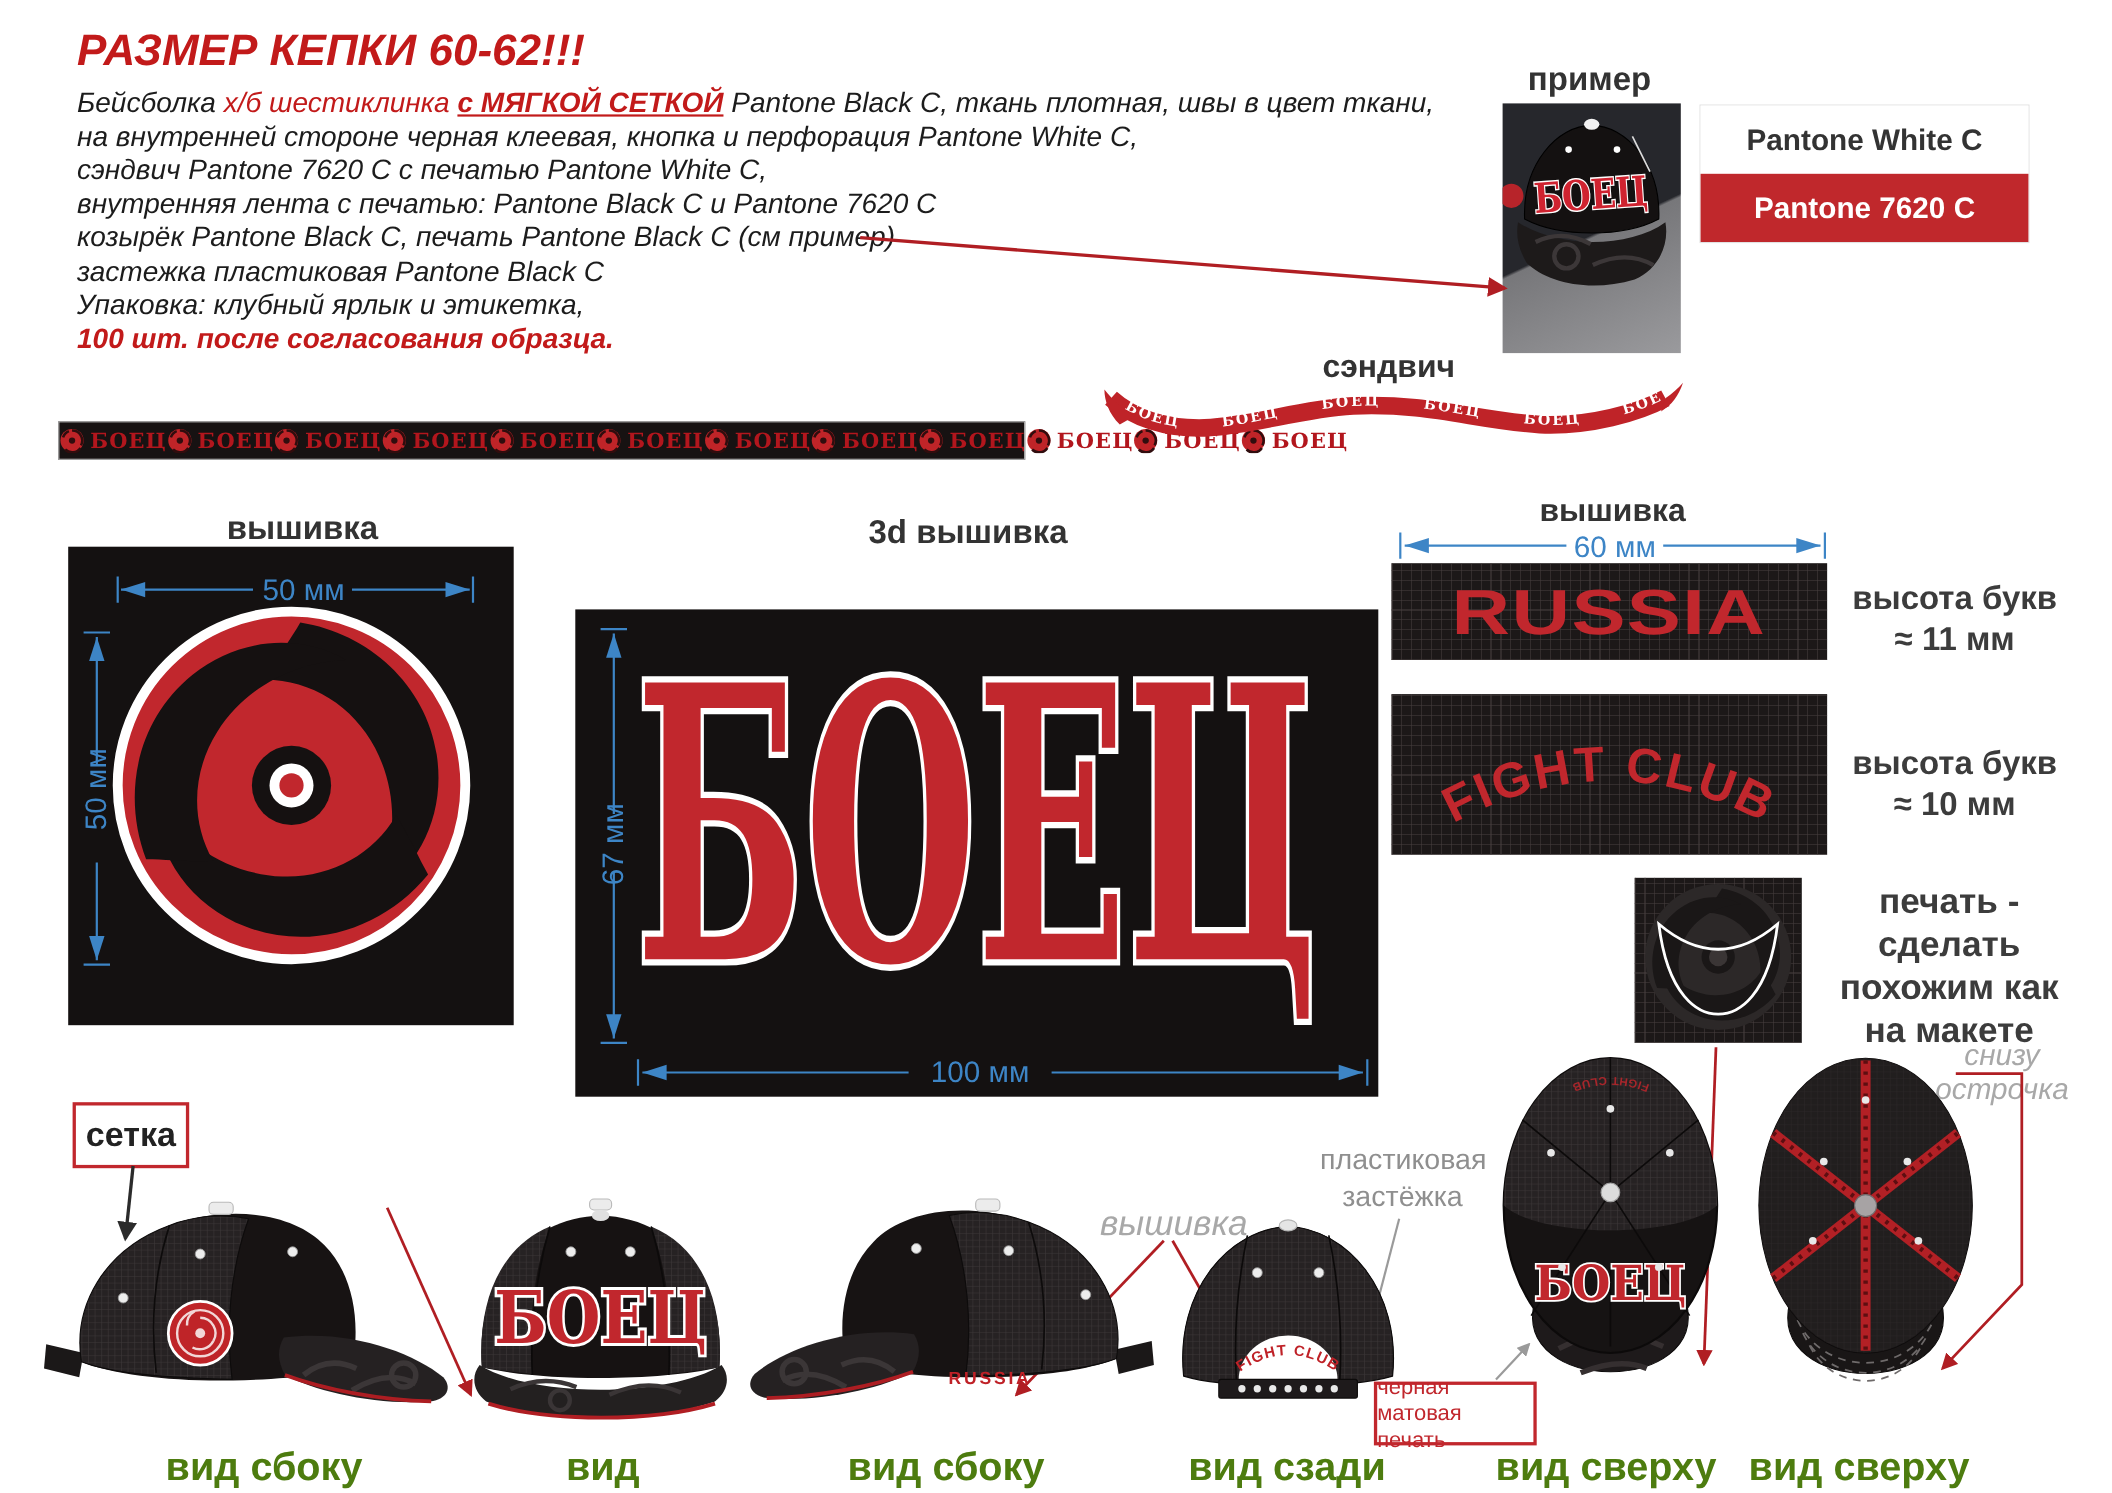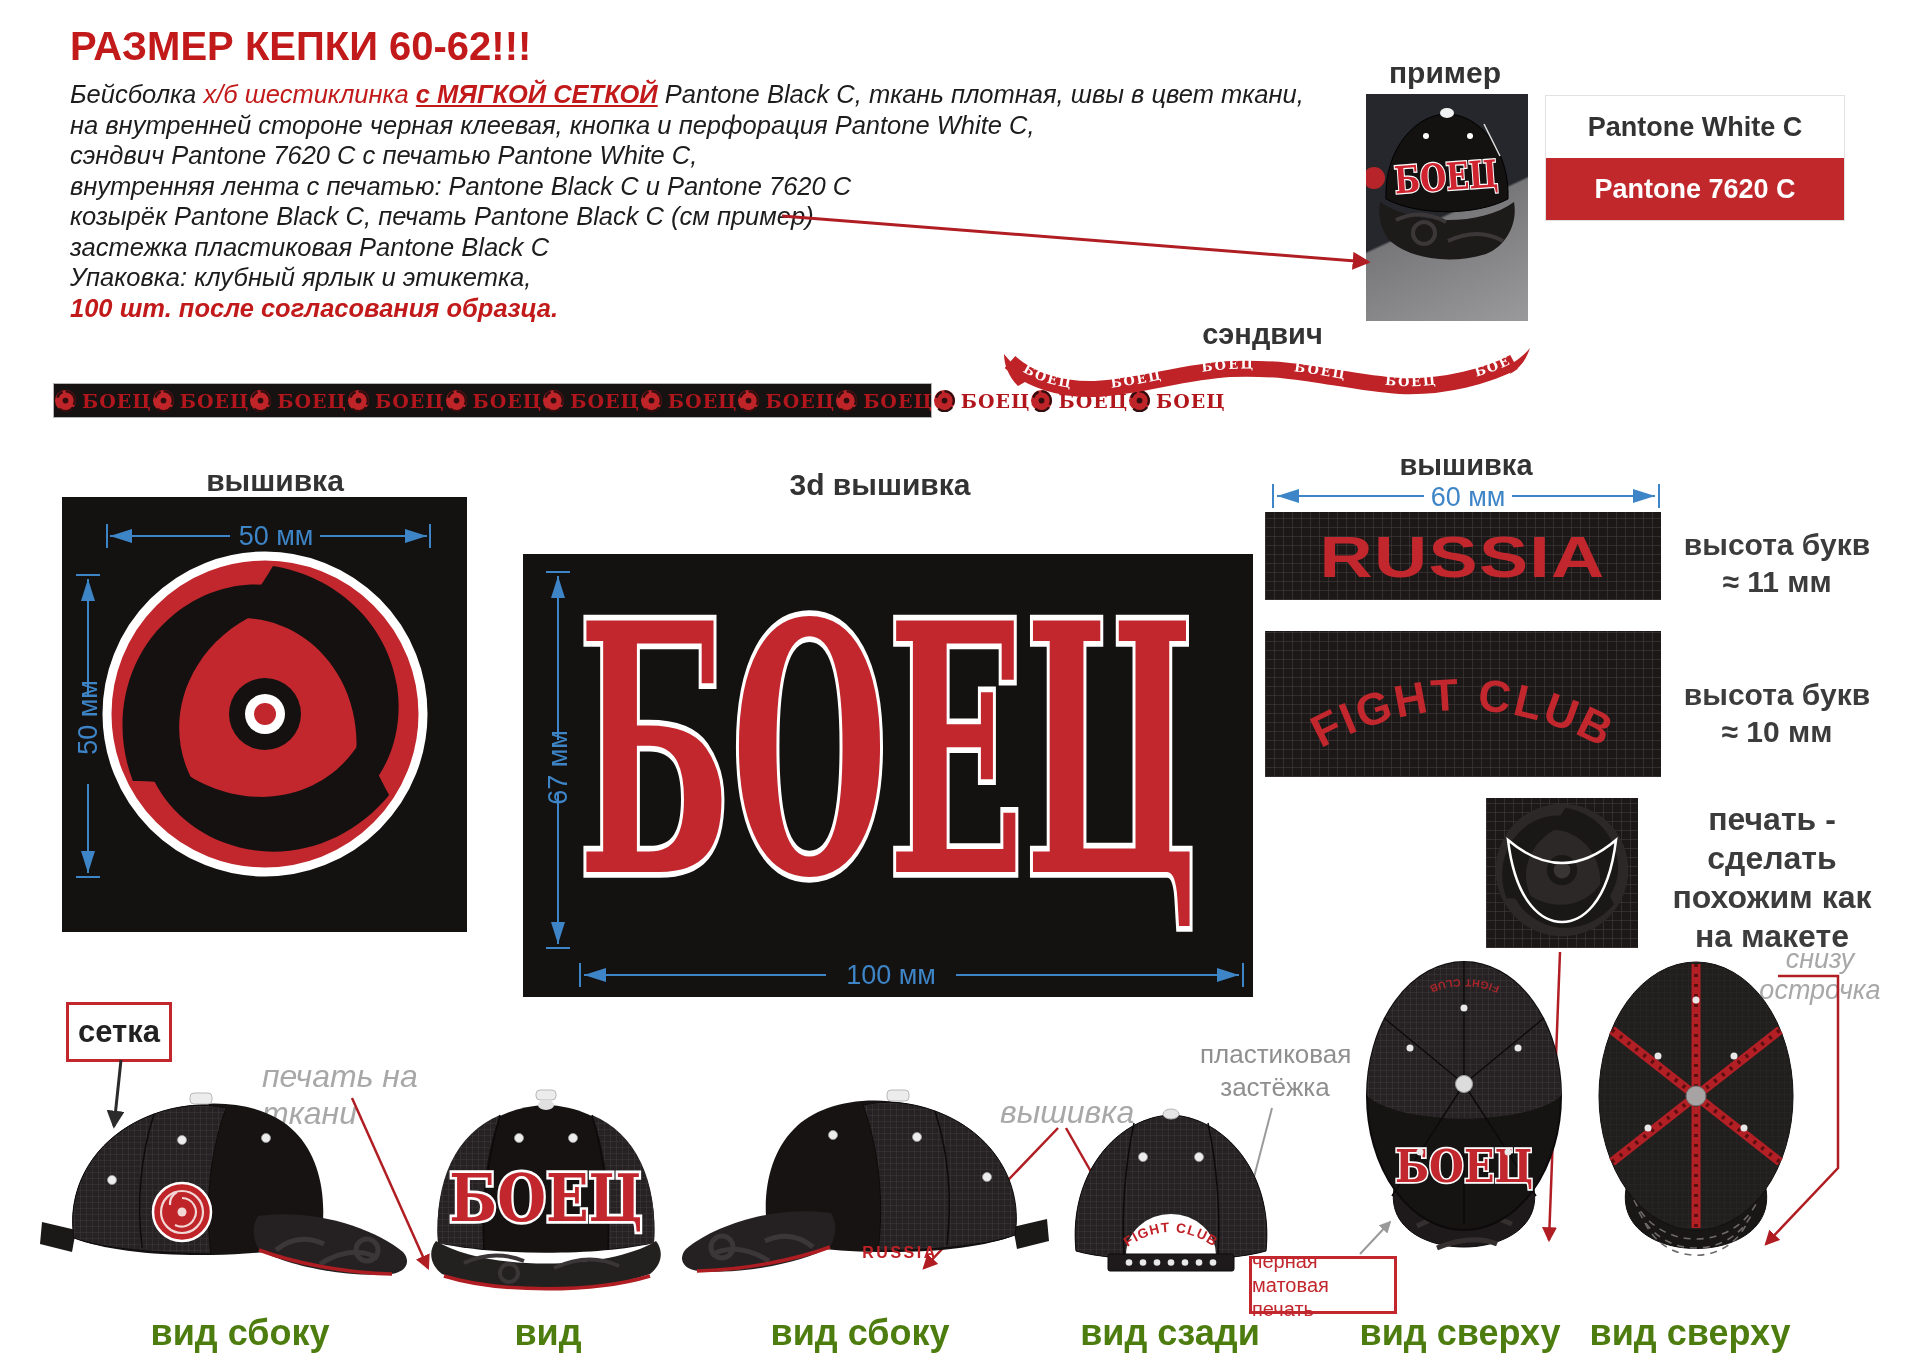--- a/index.html
+++ b/index.html
@@ -1,21 +1,21 @@
 <!DOCTYPE html>
 <html><head>
 <meta charset="utf-8">
 <style>
   html,body{margin:0;padding:0;background:#fff;}
   #page{position:relative;width:1920px;height:1357px;background:#fff;overflow:hidden;
         font-family:"Liberation Sans",sans-serif;color:#1c1c1c;}
   .abs{position:absolute;}
   
   #spec{left:70px;top:24px;width:1160px;}
-  #spec h1{margin:0 0 10px 0;font-size:40px;font-weight:bold;color:#c21a1a;letter-spacing:0;}
+  #spec h1{margin:0 0 10px 0;font-size:40px;font-style:italic;font-weight:bold;color:#c21a1a;letter-spacing:0;}
   .specline{font-size:25.5px;font-style:italic;line-height:30.5px;white-space:nowrap;}
   .red-b{color:#c21a1a;font-weight:normal;}
   .red-bu{color:#c21a1a;font-weight:bold;text-decoration:underline;}
   .lastline{color:#c21a1a;font-weight:bold;}
   
   .seclabel{font-weight:bold;color:#333;text-align:center;}
   .bluedim{color:#3d85c6;font-size:27px;text-align:center;font-weight:normal;}
   .rot{transform:rotate(-90deg);transform-origin:center center;}
   
   #pantone{left:1545px;top:95px;width:298px;border:1px solid #e2e2e2;}
@@ -318,21 +318,20 @@
     <div>печать -</div>
       <div>сделать</div>
     <div>похожим как</div>
       <div>на макете</div>
   </div>
   <div class="abs gray-i" style="left:1730px;top:944px;width:180px;font-size:27px;text-align:center;">снизу острочка</div>
 
   <div class="abs redbox" style="left:66px;top:1002px;width:100px;height:54px;">
     <div style="font-size:31px;font-weight:bold;color:#222;">сетка</div>
   </div>
-  <div class="abs gray-i" style="left:262px;top:1058px;width:250px;font-size:32px;">печать на ткани</div>
   <div class="abs gray-i" style="left:1000px;top:1094px;width:130px;font-size:32px;text-align:center;">вышивка</div>
   <div class="abs" style="left:1200px;top:1038px;width:150px;font-size:26px;line-height:33px;color:#8f8f8f;text-align:center;">
     <div>пластиковая</div>
       <div>застёжка</div>
   </div>
   <div class="abs redbox" style="left:1249px;top:1256px;width:142px;height:52px;">
     <div style="font-size:20px;font-weight:normal;color:#c1272d;line-height:24px;text-align:left;">
       <div>черная матовая</div>
         <div>печать</div>
     </div>

